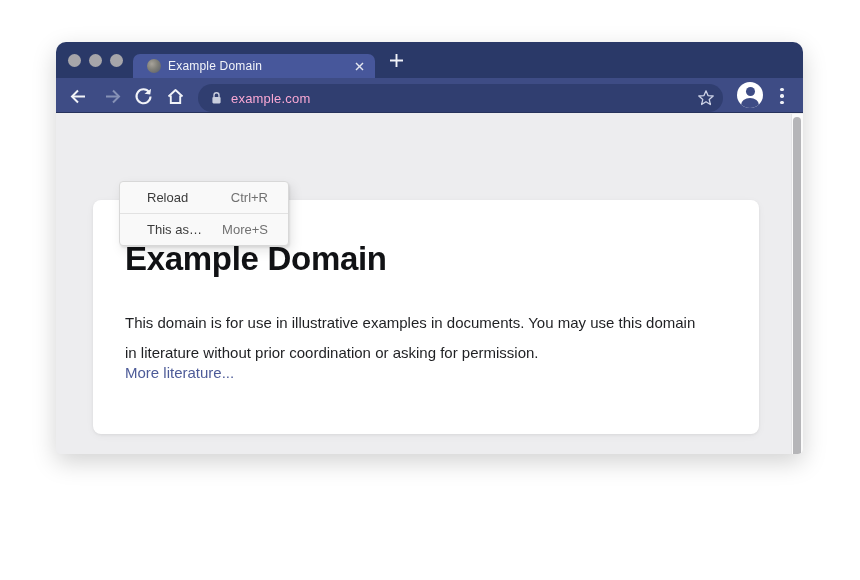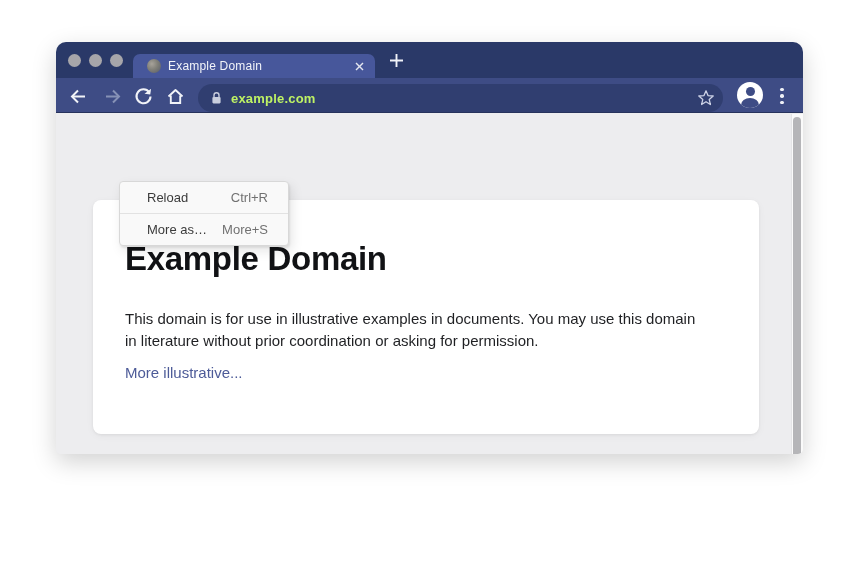--- a/index.html
+++ b/index.html
@@ -30,39 +30,39 @@
   
   .toolbar { position:absolute; left:0; top:36px; width:100%; height:35px; background:#3e4c85; border-bottom:1px solid #27335c; }
   .nav-btn { position:absolute; top:8px; width:20px; height:20px; display:flex; align-items:center; justify-content:center; }
   .b-back { left:12px; } .b-fwd { left:46px; } .b-reload { left:77px; } .b-home { left:109px; }
   .addressbar {
     position:absolute; left:142px; top:6px; width:525px; height:28px;
     background:#303e70; border-radius:14px;
     display:flex; align-items:center; padding-left:12px;
   }
   .lock { margin-right:8px; display:flex; }
-  .url { font-size:13px; color:#bef264; font-weight:bold; letter-spacing:.2px; }
+  .url { font-size:13px; color:#f9a8d4; font-weight:normal; letter-spacing:.2px; }
   .star-btn { position:absolute; right:8px; top:5px; width:18px; height:18px; display:flex; }
   .avatar-btn { position:absolute; left:681px; top:4px; width:26px; height:26px; }
   .avatar { width:26px; height:26px; border-radius:50%; background:#ffffff; overflow:hidden; position:relative; }
   .avatar-head { position:absolute; left:8.5px; top:5px; width:9px; height:9px; border-radius:50%; background:#3e4c85; }
   .avatar-body { position:absolute; left:4px; top:16px; width:18px; height:14px; border-radius:50%; background:#3e4c85; }
   .kebab { position:absolute; left:721px; top:9px; width:10px; height:18px; display:flex; flex-direction:column; align-items:center; justify-content:space-between; padding:1px 0; }
   .kebab span { width:3.4px; height:3.4px; border-radius:50%; background:#eef0f6; }
   
   .content { position:absolute; left:0; top:72px; width:100%; height:390px; background:#ededef; }
   .scroll-track { position:absolute; right:0; top:0; width:12px; height:100%; background:#fafafa; border-left:1px solid #e4e4e6; }
   .scroll-thumb { position:absolute; right:2px; top:3px; width:8px; height:383px; border-radius:4px; background:#b5b5b8; }
   .card {
     position:absolute; left:37px; top:86px; width:666px; height:234px;
     background:#ffffff; border-radius:8px;
     box-shadow:0 1px 3px rgba(0,0,0,0.06), 0 2px 8px rgba(0,0,0,0.04);
   }
   .h1 { position:absolute; left:32px; top:40px; font-size:33px; font-weight:bold; color:#111215; letter-spacing:-0.3px; white-space:nowrap; }
-  .para { position:absolute; left:32px; top:108px; width:578px; font-size:15px; line-height:22px; color:#1f2023; }
+  .para { position:absolute; left:32px; top:108px; width:578px; font-size:15px; line-height:30px; color:#1f2023; }
   .link { position:absolute; left:32px; top:164px; font-size:15px; color:#4d5b98; text-decoration:none; }
   
   .menu {
     position:absolute; left:63px; top:139px; width:170px;
     background:#f9f9f9; border:1px solid #d8d8d8; border-radius:4px;
     box-shadow:1px 2px 2px rgba(0,0,0,0.08), 3px 5px 12px rgba(0,0,0,0.10);
     z-index:10; overflow:hidden;
   }
   .menu-row { height:31px; display:flex; align-items:center; justify-content:space-between; padding:0 20px 0 27px; }
   .menu-label { font-size:13px; color:#3b3b3b; }
@@ -151,33 +151,33 @@
       <span></span>
       <span></span>
       <span></span>
     </div>
   </div>
 
   <div class="content">
     <div class="card">
       <div class="h1">Example Domain</div>
       <div class="para">This domain is for use in illustrative examples in documents. You may use this domain in literature without prior coordination or asking for permission.</div>
-      <a class="link" href="#">More illustrative...</a>
+      <a class="link" href="#">More literature...</a>
     </div>
 
     <div class="scroll-track">
       <div class="scroll-thumb"></div>
     </div>
   </div>
 
   <div class="menu">
     <div class="menu-row">
       <span class="menu-label">Reload</span>
       <span class="menu-shortcut">Ctrl+R</span>
     </div>
     <div class="menu-div"></div>
     <div class="menu-row">
-      <span class="menu-label">More as…</span>
+      <span class="menu-label">This as…</span>
       <span class="menu-shortcut">More+S</span>
     </div>
   </div>
 
 </div>
 
 </body></html>

